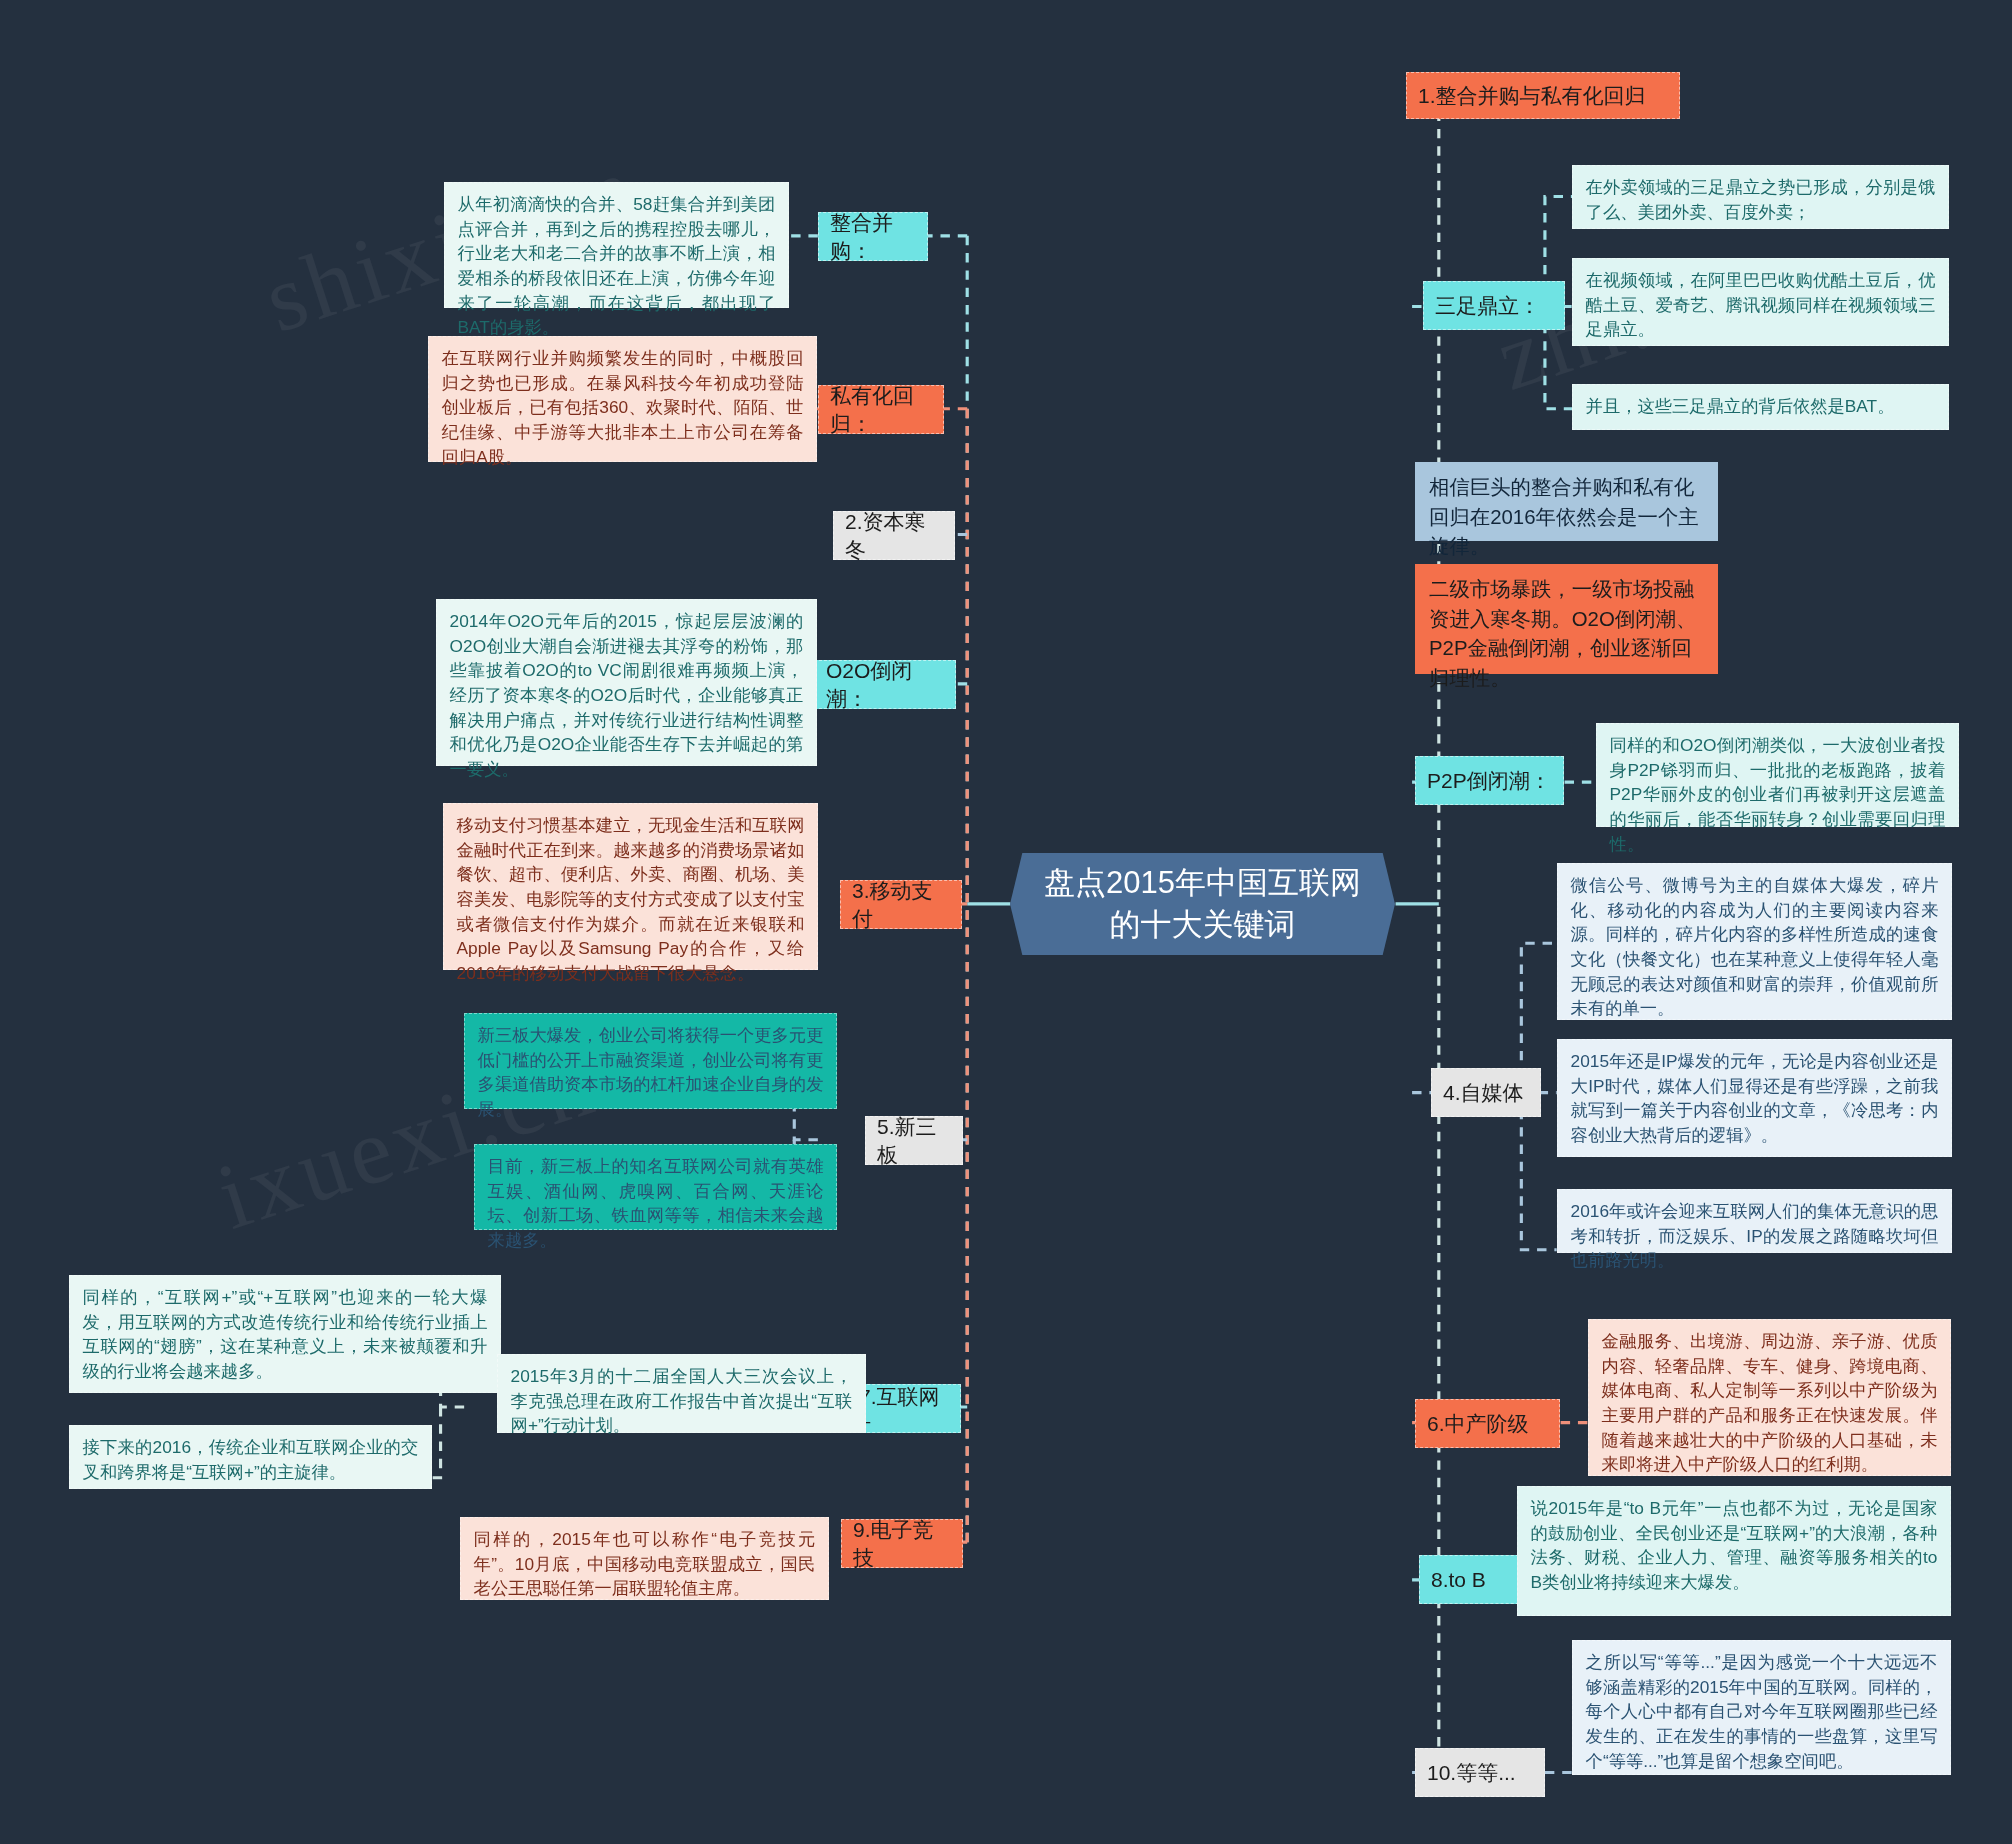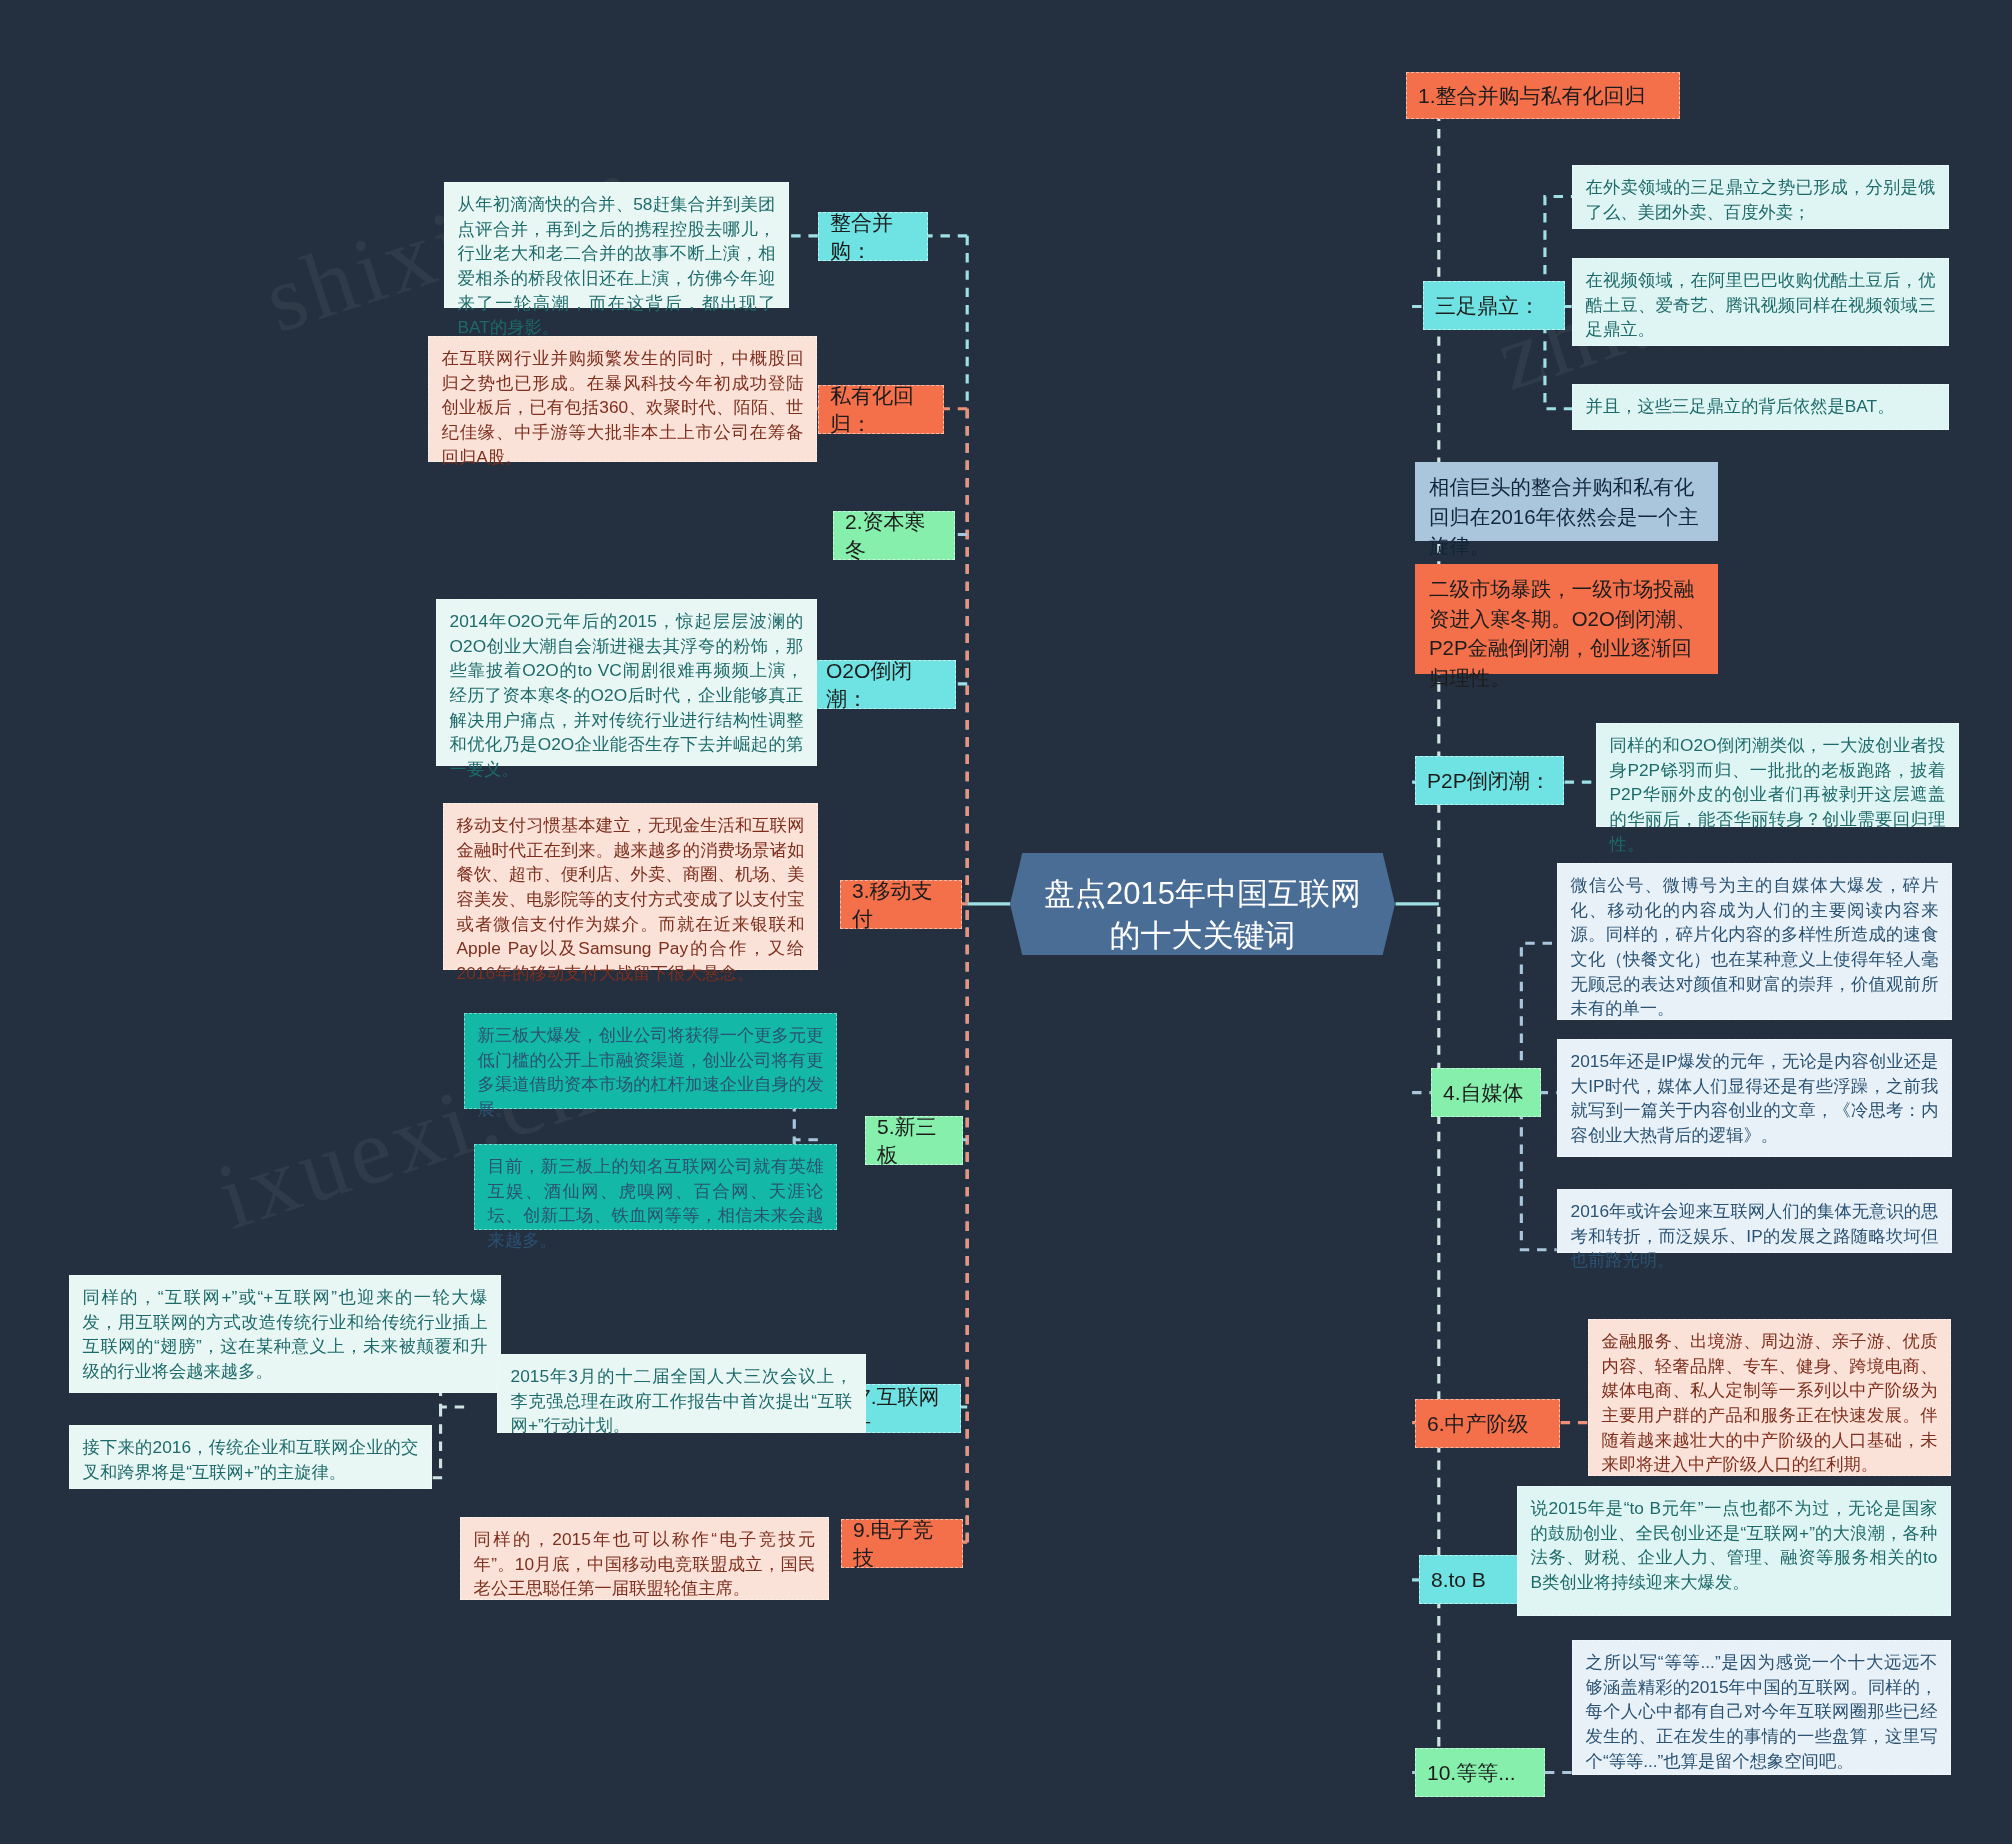--- a/index.html
+++ b/index.html
@@ -16,36 +16,36 @@
   .node{position:absolute;box-sizing:border-box;}
 
   
   .root{
     background:#4a6d96;
     color:#ffffff;
     font-size:31px;
     line-height:1.35;
     text-align:center;
     padding:20.4px 28px;
-    display:flex;align-items:flex-start;justify-content:center;
+    display:flex;align-items:center;justify-content:center;
     clip-path:polygon(3.2% 0,96.8% 0,100% 50%,96.8% 100%,3.2% 100%,0 50%);
   }
 
   
   .key{
     font-size:21px;
     color:#1c1c1c;
     padding:7.9px 11px;
     display:flex;align-items:center;
     box-sizing:border-box;
     border:1.6px dashed rgba(255,255,255,.55);
   }
   .key.cyan{background:#6fe3e3;}
   .key.orange{background:#f4704b;}
-  .key.steel{background:#86efac;}
+  .key.steel{background:#e5e5e5;}
 
   
   .leaf{
     font-size:17.3px;
     line-height:1.42;
     padding:9.4px 12.6px;
     box-sizing:border-box;
     border:1.6px dashed rgba(255,255,255,.45);
     text-align:justify;
   }

